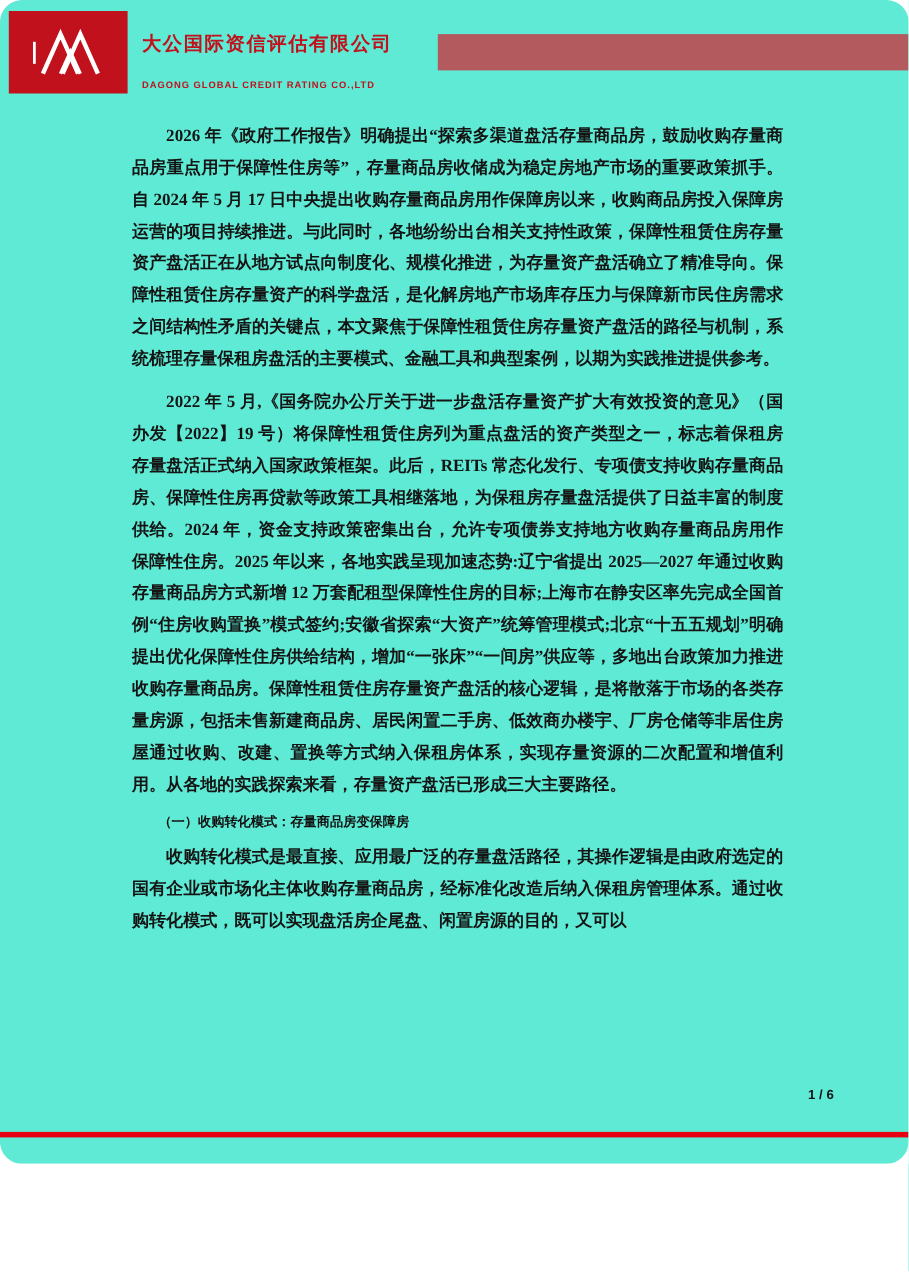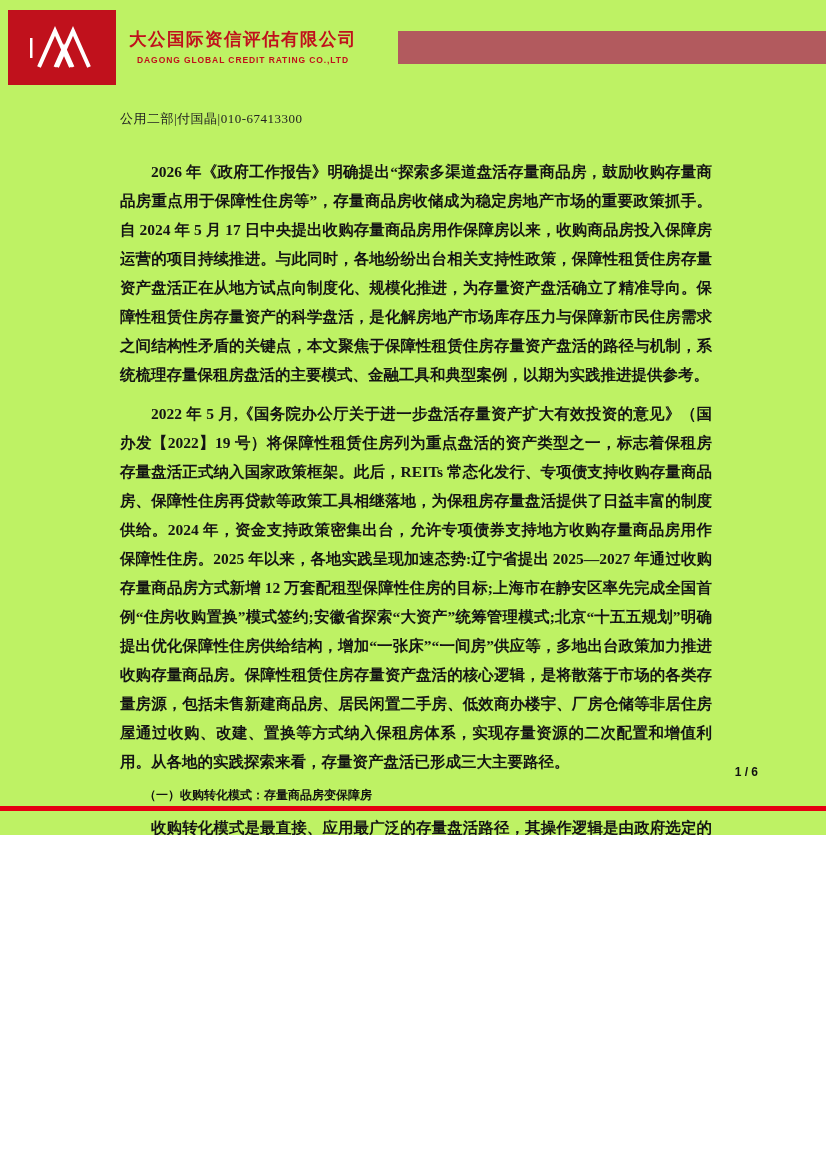--- a/index.html
+++ b/index.html
@@ -2,29 +2,29 @@
 <html style="--brand-red: #c0111c; --band-red: #b25a5e; --accent-red: #e60012;"><head>
 <meta charset="utf-8">
 <style>
   :root{
     --brand-red:#c0111c;
     --band-red:#b25a5e;
     --accent-red:#e60012;
   }
   *{box-sizing:border-box;}
   html,body{margin:0;padding:0;background:#ffffff;}
-  .page{position:relative;width:826px;height:835px;background:#bef264;margin:0 auto;overflow:hidden;
-        font-family:"Liberation Serif","DejaVu Serif",serif;color:#141414;}
+  .page{position:relative;width:826px;height:1058px;background:#5eead4;margin:0 auto;overflow:hidden;
+        font-family:"Liberation Serif","DejaVu Serif",serif;color:#141414;border-radius:20px;}
   
   .logo-block{position:absolute;left:8px;top:10px;width:108px;height:75px;background:var(--brand-red);
         display:flex;align-items:center;justify-content:center;}
   .logo-block svg{display:block;}
   .brand{position:absolute;left:129px;top:27px;}
   .brand-cn{font-family:"Liberation Sans",sans-serif;font-weight:bold;font-size:17.5px;color:var(--brand-red);letter-spacing:1.5px;}
-  .brand-en{font-family:"Liberation Sans",sans-serif;font-weight:bold;font-size:8.5px;color:var(--brand-red);letter-spacing:0.9px;margin-top:4px;text-align:center;}
+  .brand-en{font-family:"Liberation Sans",sans-serif;font-weight:bold;font-size:8.5px;color:var(--brand-red);letter-spacing:0.9px;margin-top:21px;}
   .band{position:absolute;left:398px;right:0;top:31px;height:33px;background:var(--band-red);}
   
   .content{position:absolute;left:120px;top:110px;width:592px;}
   .title{font-family:"Liberation Sans",sans-serif;font-weight:bold;color:var(--accent-red);
          font-size:23px;line-height:1.62;margin:0 0 14px 0;text-align:justify;}
   .byline{font-size:13px;color:#222;letter-spacing:0.5px;margin:0 0 30px 0;}
   .h-red{font-family:"Liberation Sans",sans-serif;font-weight:bold;color:var(--accent-red);
          font-size:17px;margin:0 0 16px 0;}
   .h-red.second{margin-top:26px;}
   p.body{font-size:15.5px;line-height:1.87;text-align:justify;text-indent:2em;margin:0 0 10px 0;font-weight:bold;}
@@ -50,21 +50,20 @@
   </div>
 
   <div class="brand">
     <div class="brand-cn">大公国际资信评估有限公司</div>
     <div class="brand-en">DAGONG GLOBAL CREDIT RATING CO.,LTD</div>
   </div>
 
   <div class="band"></div>
 
   <div class="content">
-    <div class="byline">公用二部|付国晶|010-67413300</div>
 
     <p class="body">2026 年《政府工作报告》明确提出“探索多渠道盘活存量商品房，鼓励收购存量商品房重点用于保障性住房等”，存量商品房收储成为稳定房地产市场的重要政策抓手。自 2024 年 5 月 17 日中央提出收购存量商品房用作保障房以来，收购商品房投入保障房运营的项目持续推进。与此同时，各地纷纷出台相关支持性政策，保障性租赁住房存量资产盘活正在从地方试点向制度化、规模化推进，为存量资产盘活确立了精准导向。保障性租赁住房存量资产的科学盘活，是化解房地产市场库存压力与保障新市民住房需求之间结构性矛盾的关键点，本文聚焦于保障性租赁住房存量资产盘活的路径与机制，系统梳理存量保租房盘活的主要模式、金融工具和典型案例，以期为实践推进提供参考。</p>
 
     <p class="body">2022 年 5 月,《国务院办公厅关于进一步盘活存量资产扩大有效投资的意见》（国办发【2022】19 号）将保障性租赁住房列为重点盘活的资产类型之一，标志着保租房存量盘活正式纳入国家政策框架。此后，REITs 常态化发行、专项债支持收购存量商品房、保障性住房再贷款等政策工具相继落地，为保租房存量盘活提供了日益丰富的制度供给。2024 年，资金支持政策密集出台，允许专项债券支持地方收购存量商品房用作保障性住房。2025 年以来，各地实践呈现加速态势:辽宁省提出 2025—2027 年通过收购存量商品房方式新增 12 万套配租型保障性住房的目标;上海市在静安区率先完成全国首例“住房收购置换”模式签约;安徽省探索“大资产”统筹管理模式;北京“十五五规划”明确提出优化保障性住房供给结构，增加“一张床”“一间房”供应等，多地出台政策加力推进收购存量商品房。保障性租赁住房存量资产盘活的核心逻辑，是将散落于市场的各类存量房源，包括未售新建商品房、居民闲置二手房、低效商办楼宇、厂房仓储等非居住房屋通过收购、改建、置换等方式纳入保租房体系，实现存量资源的二次配置和增值利用。从各地的实践探索来看，存量资产盘活已形成三大主要路径。</p>
 
     <h3 class="sub-h">（一）收购转化模式：存量商品房变保障房</h3>
     <p class="body">收购转化模式是最直接、应用最广泛的存量盘活路径，其操作逻辑是由政府选定的国有企业或市场化主体收购存量商品房，经标准化改造后纳入保租房管理体系。通过收购转化模式，既可以实现盘活房企尾盘、闲置房源的目的，又可以</p>
   </div>
 
   <div class="page-num">1 / 6</div>

